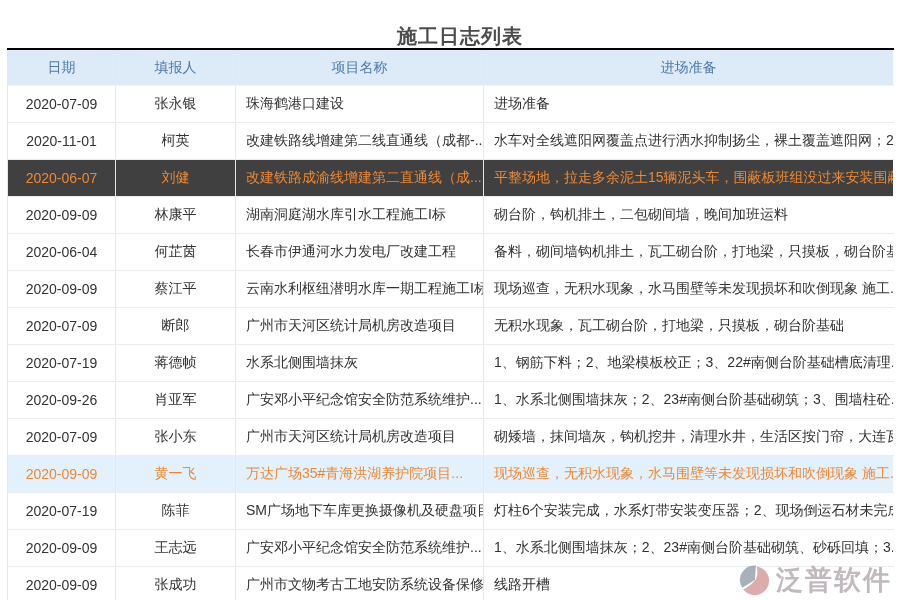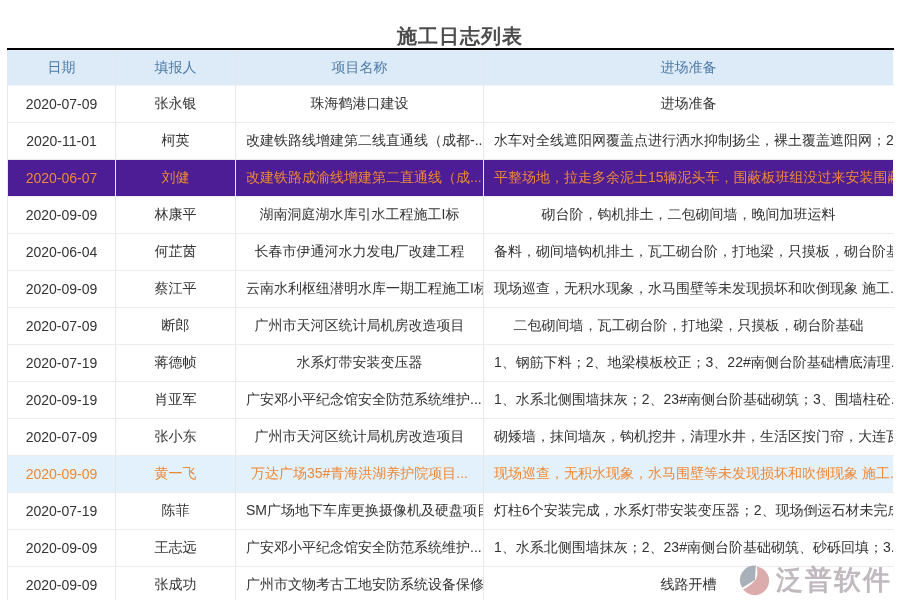--- a/index.html
+++ b/index.html
@@ -42,23 +42,23 @@
     overflow:hidden;
   }
   .log-table th:last-child,.log-table td:last-child{border-right:1px solid #fdfdfd;}
   .log-table td{
     height:36px;
     border-bottom:1px solid #ececec;
     color:#333333;
   }
   .c-date{text-align:center;}
   .c-reporter{text-align:center;}
-  .c-project,.c-progress{text-align:center;}
+  .c-project,.c-progress{text-align:left;}
   .link{color:#3a8ee6;cursor:pointer;}
-  tr.hl-gray td{background:#4c1d95;color:#ee8833;}
+  tr.hl-gray td{background:#404040;color:#ee8833;}
   tr.hl-blue td{background:#e3f1fc;color:#ee8833;}
   tr.hl-gray td.link,tr.hl-blue td.link{color:#ee8833;}
   .watermark{
     position:absolute;
     right:8px;bottom:2px;
     opacity:0.62;
     text-align:right;
     pointer-events:none;
   }
   .wm-top{display:flex;align-items:center;justify-content:flex-end;gap:4px;}
@@ -125,30 +125,30 @@
       <tr>
         <td class="c-date">2020-09-09</td>
         <td class="c-reporter link">蔡江平</td>
         <td class="c-project link">云南水利枢纽潜明水库一期工程施工I标</td>
         <td class="c-progress">现场巡查，无积水现象，水马围壁等未发现损坏和吹倒现象 施工...</td>
       </tr>
       <tr>
         <td class="c-date">2020-07-09</td>
         <td class="c-reporter link">断郎</td>
         <td class="c-project link">广州市天河区统计局机房改造项目</td>
-        <td class="c-progress">二包砌间墙，瓦工砌台阶，打地梁，只摸板，砌台阶基础</td>
+        <td class="c-progress">无积水现象，瓦工砌台阶，打地梁，只摸板，砌台阶基础</td>
       </tr>
       <tr>
         <td class="c-date">2020-07-19</td>
         <td class="c-reporter link">蒋德帧</td>
-        <td class="c-project link">水系灯带安装变压器</td>
+        <td class="c-project link">水系北侧围墙抹灰</td>
         <td class="c-progress">1、钢筋下料；2、地梁模板校正；3、22#南侧台阶基础槽底清理...</td>
       </tr>
       <tr>
-        <td class="c-date">2020-09-19</td>
+        <td class="c-date">2020-09-26</td>
         <td class="c-reporter link">肖亚军</td>
         <td class="c-project link">广安邓小平纪念馆安全防范系统维护...</td>
         <td class="c-progress">1、水系北侧围墙抹灰；2、23#南侧台阶基础砌筑；3、围墙柱砼...</td>
       </tr>
       <tr>
         <td class="c-date">2020-07-09</td>
         <td class="c-reporter link">张小东</td>
         <td class="c-project link">广州市天河区统计局机房改造项目</td>
         <td class="c-progress">砌矮墙，抹间墙灰，钩机挖井，清理水井，生活区按门帘，大连瓦...</td>
       </tr>

